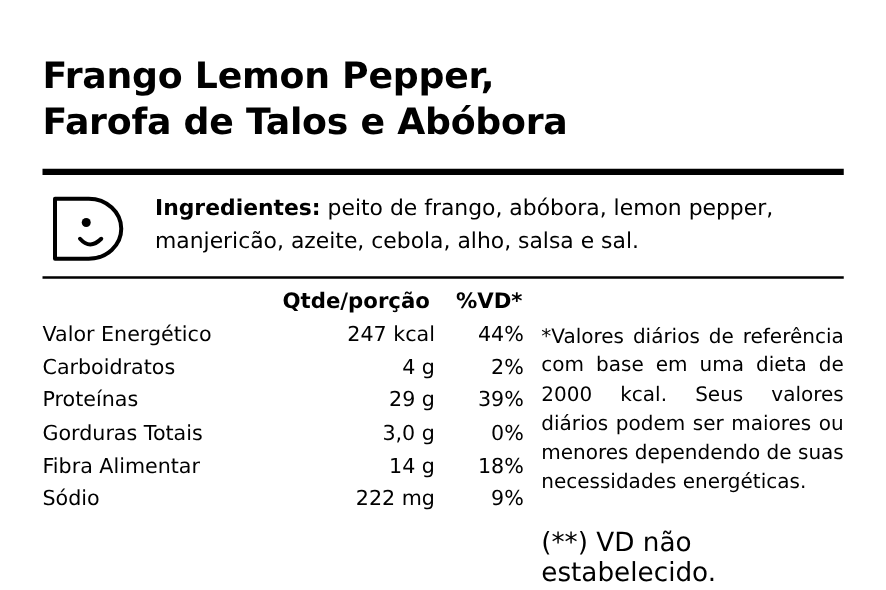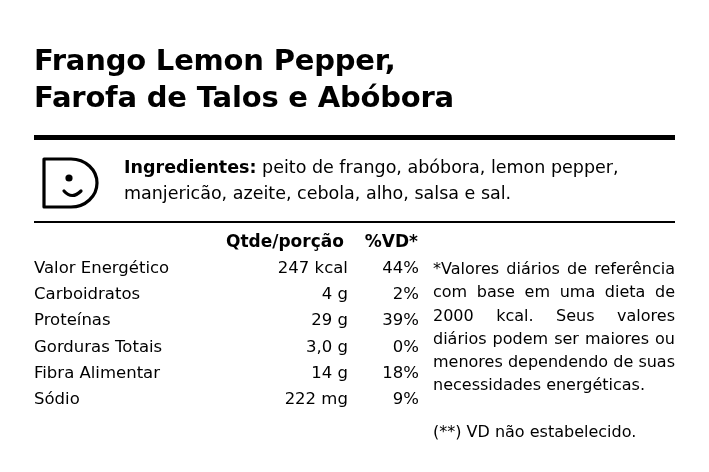--- a/index.html
+++ b/index.html
@@ -101,21 +101,21 @@
   td.c-vd { text-align: right; }
 
   .notes-para {
     font-size: 16px;
     line-height: 1.45;
     text-align: justify;
     margin: 0;
     max-width: 262px;
   }
   .notes-foot {
-    font-size: 16px;
+    font-size: 21px;
     margin: 0;
     padding-top: 26px;
   }
 </style>
 </head>
 <body>
 
 <div class="label">
 
   <div class="title-block">

